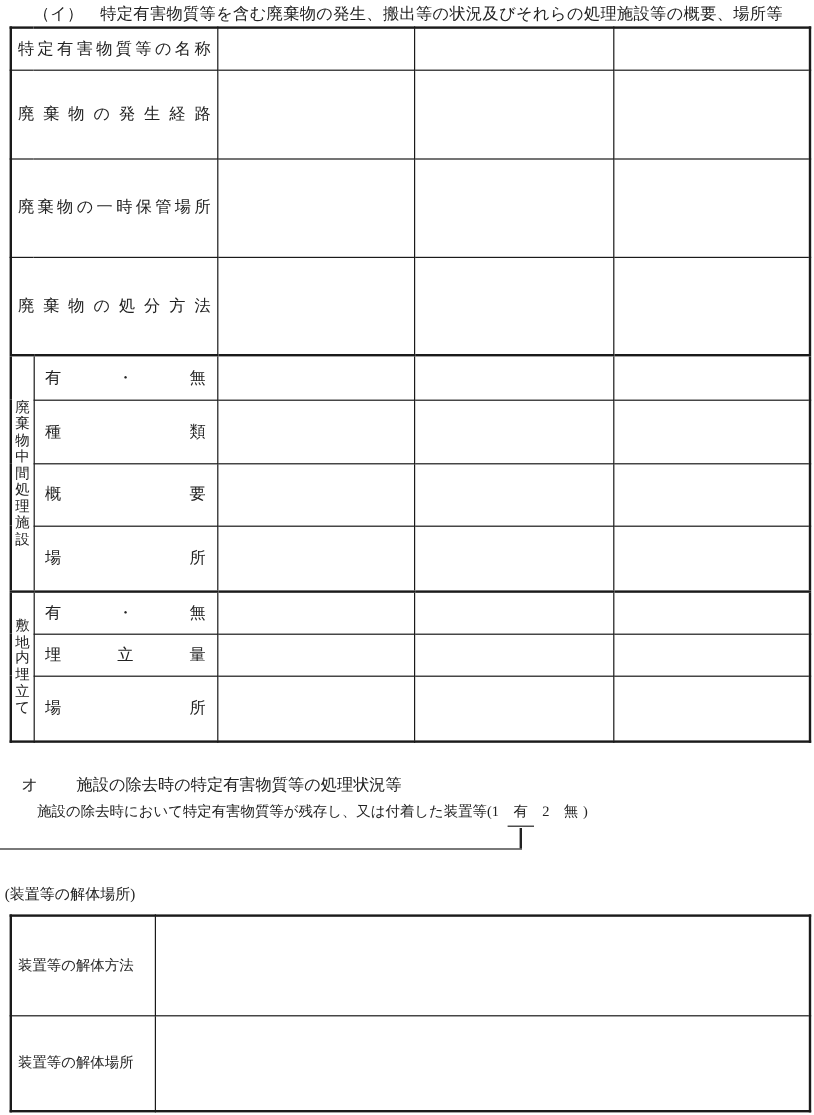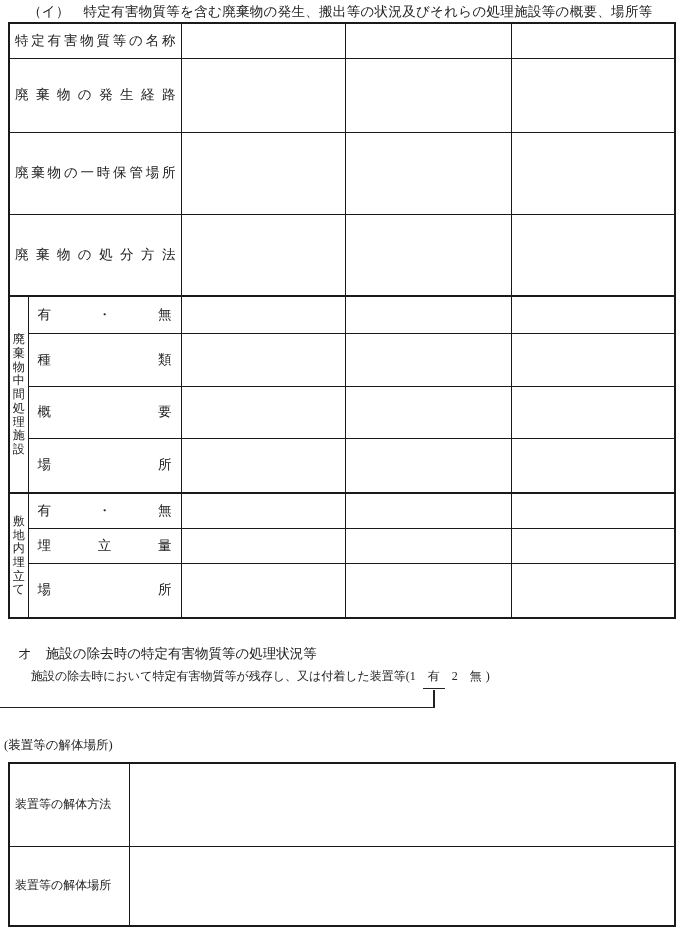--- a/index.html
+++ b/index.html
@@ -29,21 +29,21 @@
   .sub-wrap{width:100%;box-sizing:border-box;padding:0 9px;}
   [data-justify]{display:flex;justify-content:space-between;align-items:center;}
   td.vh{vertical-align:middle;}
   .vstack{
     display:flex;flex-direction:column;justify-content:center;align-items:center;
     gap:1px;font-size:12px;line-height:1.06;width:100%;
   }
   .vstack[data-justify]{justify-content:center;}
   
   .o-line1{position:absolute;top:645px;left:18px;font-size:13.5px;white-space:nowrap;}
-  .o-line1 .o-title{margin-left:14px;}
+  .o-line1 .o-title{margin-left:32px;}
   .o-line2{position:absolute;top:668px;left:31px;font-size:12px;white-space:nowrap;text-align:right;}
   .gap{display:inline-block;width:12px;}
   .sgap{display:inline-block;width:4px;}
   .optyes{position:relative;display:inline-block;}
   
   .optyes::before{
     content:'';position:absolute;left:-5px;right:-5px;bottom:-4px;height:1.5px;background:#222;
   }
   
   .optyes::after{

